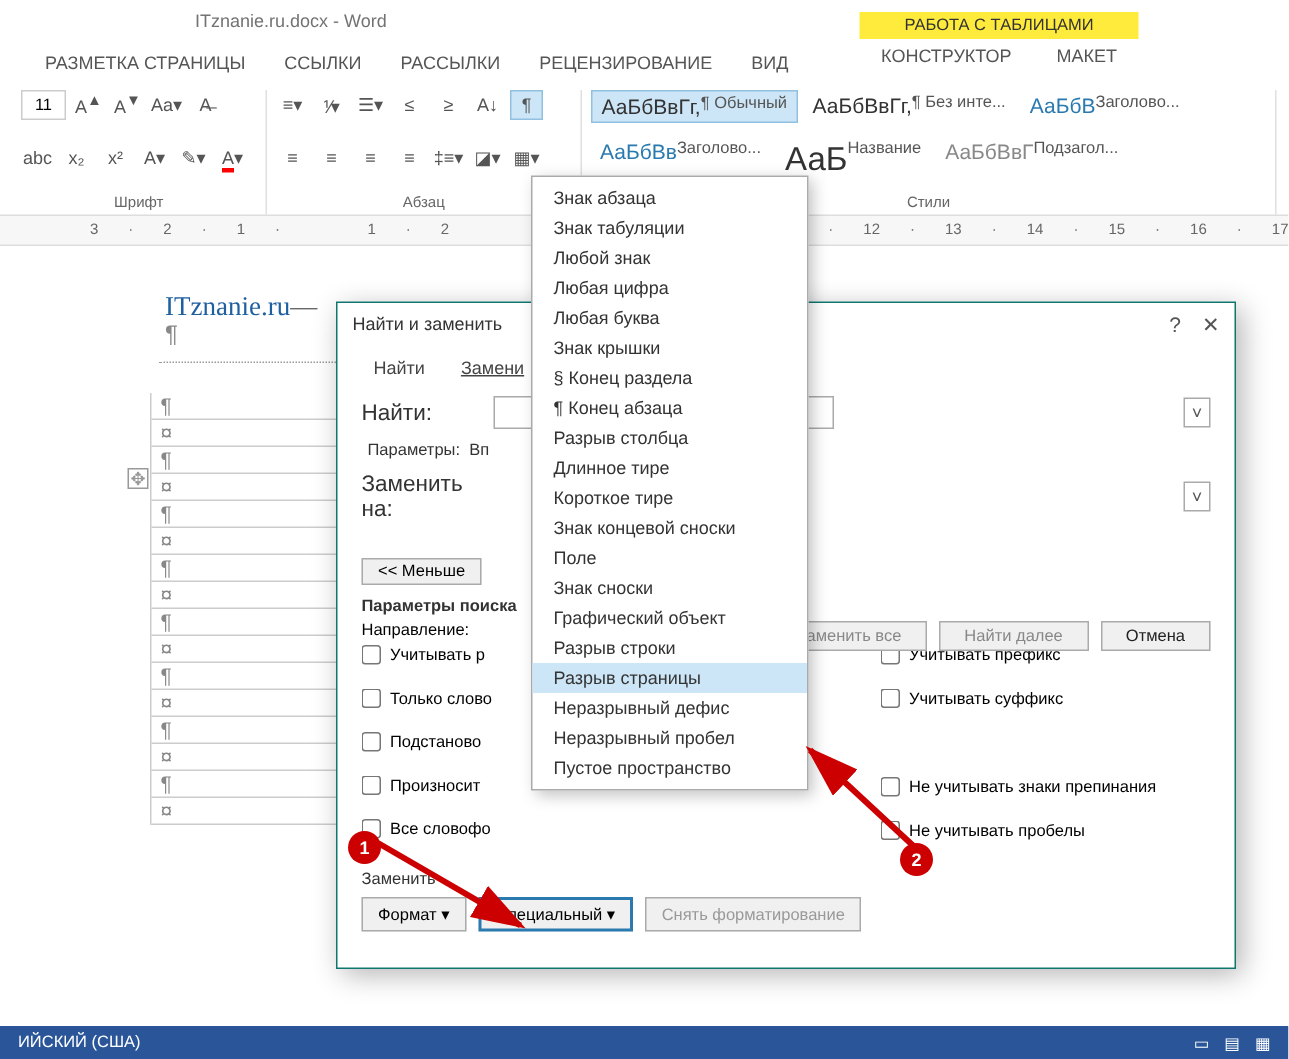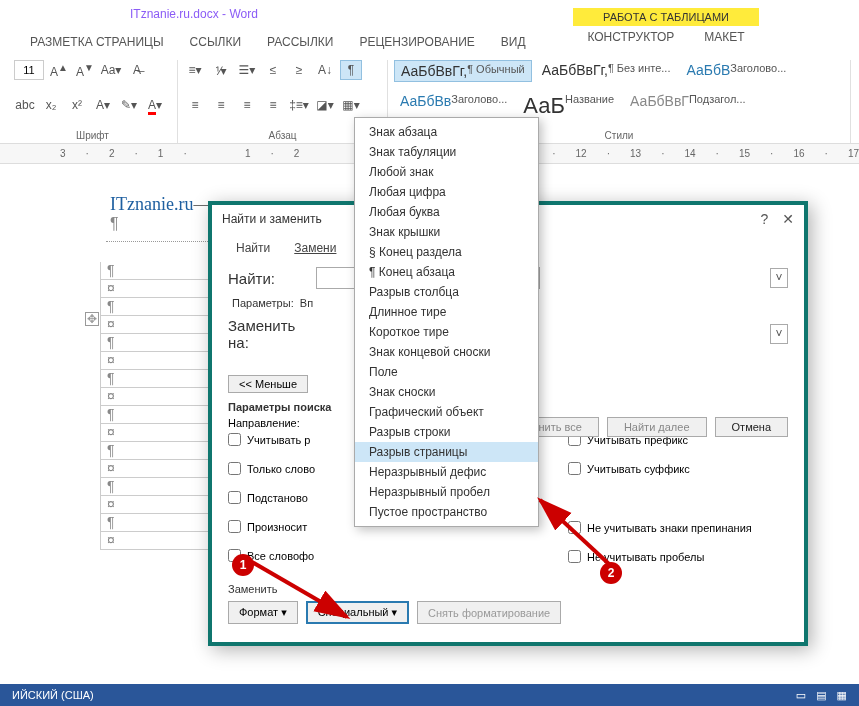--- a/index.html
+++ b/index.html
@@ -1,38 +1,38 @@
 <!DOCTYPE html>
 <html><head>
 <meta charset="utf-8">
 <style>
   * { box-sizing: border-box; margin: 0; padding: 0; }
   body { font-family: "Segoe UI", Tahoma, sans-serif; font-size: 12px; background: #fff; width: 859px; height: 706px; overflow: hidden; position: relative; }
-  .title-bar { height: 28px; display: flex; align-items: center; padding-left: 130px; color: #8b5cf6; font-size: 12px; }
+  .title-bar { height: 28px; display: flex; align-items: center; padding-left: 130px; color: #737373; font-size: 12px; }
   .ribbon-tabs { height: 28px; display: flex; align-items: center; padding-left: 30px; gap: 26px; font-size: 12px; color: #555; position: relative; }
   .ribbon-tabs .tool-group { position: absolute; right: 100px; top: -20px; display: flex; flex-direction: column; align-items: center; }
   .tool-group-top { background: #ffeb3b; padding: 3px 30px; color: #333; font-size: 11px; }
   .tool-group-bottom { display: flex; gap: 30px; margin-top: 4px; color: #555; }
   .ribbon { height: 88px; background: #fff; border-bottom: 1px solid #ddd; display: flex; padding: 4px 8px 0; }
   .ribbon-group { display: flex; flex-direction: column; border-right: 1px solid #e0e0e0; padding: 0 6px; }
   .ribbon-group-content { display: flex; gap: 4px; flex-wrap: wrap; height: 66px; align-items: flex-start; }
   .ribbon-group-label { font-size: 10px; color: #666; text-align: center; margin-top: auto; padding-bottom: 2px; }
   .font-size-input { width: 30px; height: 20px; border: 1px solid #ccc; font-size: 11px; text-align: center; }
   .btn-icon { width: 22px; height: 20px; border: none; background: transparent; cursor: pointer; color: #555; font-size: 12px; }
   .active-btn { background: #cde6f7; border: 1px solid #92c0e0; }
   .style-item { text-align: center; padding: 2px 6px; font-size: 11px; color: #555; display: flex; }
   .style-item .preview { font-size: 14px; color: #333; }
   .style-item-normal { border: 1px solid #92c0e0; background: #cde6f7; }
   .ruler { height: 20px; background: #f7f7f7; border-bottom: 1px solid #ddd; display: flex; align-items: center; padding-left: 60px; font-size: 10px; color: #666; gap: 20px; }
   .doc-area { position: relative; background: #fff; height: 520px; padding-top: 30px; padding-left: 100px; }
   .doc-header { color: #1e5fa0; font-size: 18px; font-family: Georgia, serif; padding-left: 10px; }
   .para-mark { color: #888; font-size: 16px; padding-left: 10px; }
   .table-cells { margin-top: 20px; border-left: 1px solid #ccc; width: 160px; }
   .table-row { height: 18px; border-bottom: 1px solid #ccc; border-right: 1px solid #ccc; padding-left: 6px; font-size: 14px; color: #888; }
-  .dialog { position: absolute; top: 201px; left: 208px; width: 600px; height: 445px; background: #fff; border: 4px solid #0f766e; box-shadow: 4px 4px 18px rgba(0,0,0,0.3); z-index: 50; }
+  .dialog { position: absolute; top: 201px; left: 224px; width: 600px; height: 445px; background: #fff; border: 1px solid #0f766e; box-shadow: 4px 4px 18px rgba(0,0,0,0.3); z-index: 50; }
   .dialog-title { display: flex; justify-content: space-between; align-items: center; padding: 6px 10px; color: #333; }
   .dlg-close-icons { display: flex; gap: 14px; color: #555; font-size: 14px; }
   .dialog-body { padding: 4px 16px 10px; position: relative; }
   .tabs { display: flex; gap: 16px; padding: 2px 4px; }
   .tab { padding: 2px 4px; color: #444; }
   .tab.active { text-decoration: underline; }
   .form-row { display: flex; align-items: center; gap: 8px; margin: 8px 0; }
   .form-row label { width: 80px; font-size: 15px; color: #333; }
   .text-input { flex: 1; height: 22px; border: 1px solid #aaa; padding: 0 4px; }
   .param-row { font-size: 11px; color: #333; margin: 2px 0 8px; padding-left: 4px; }

